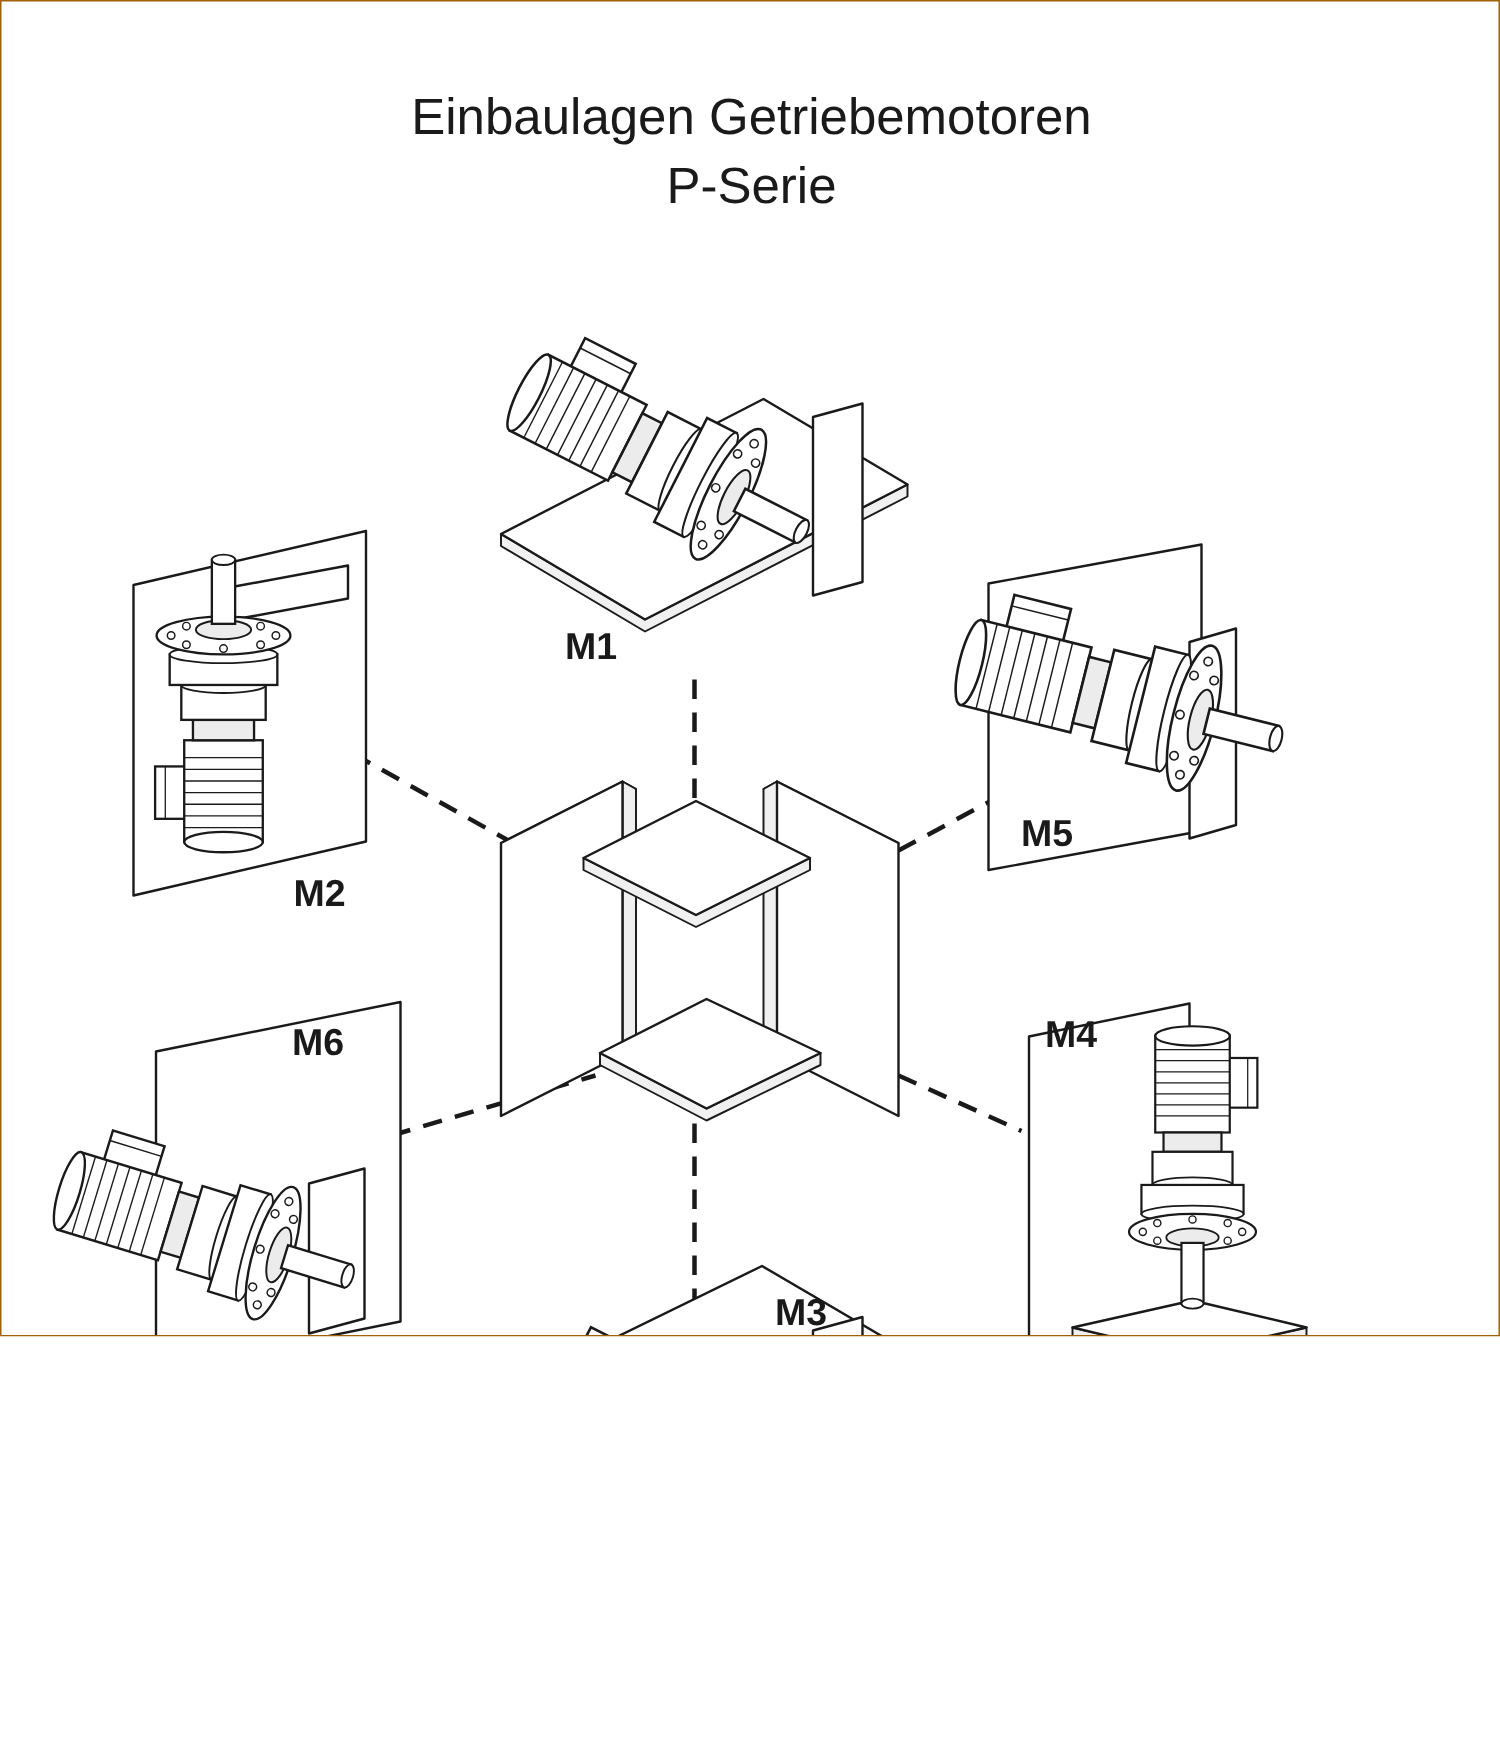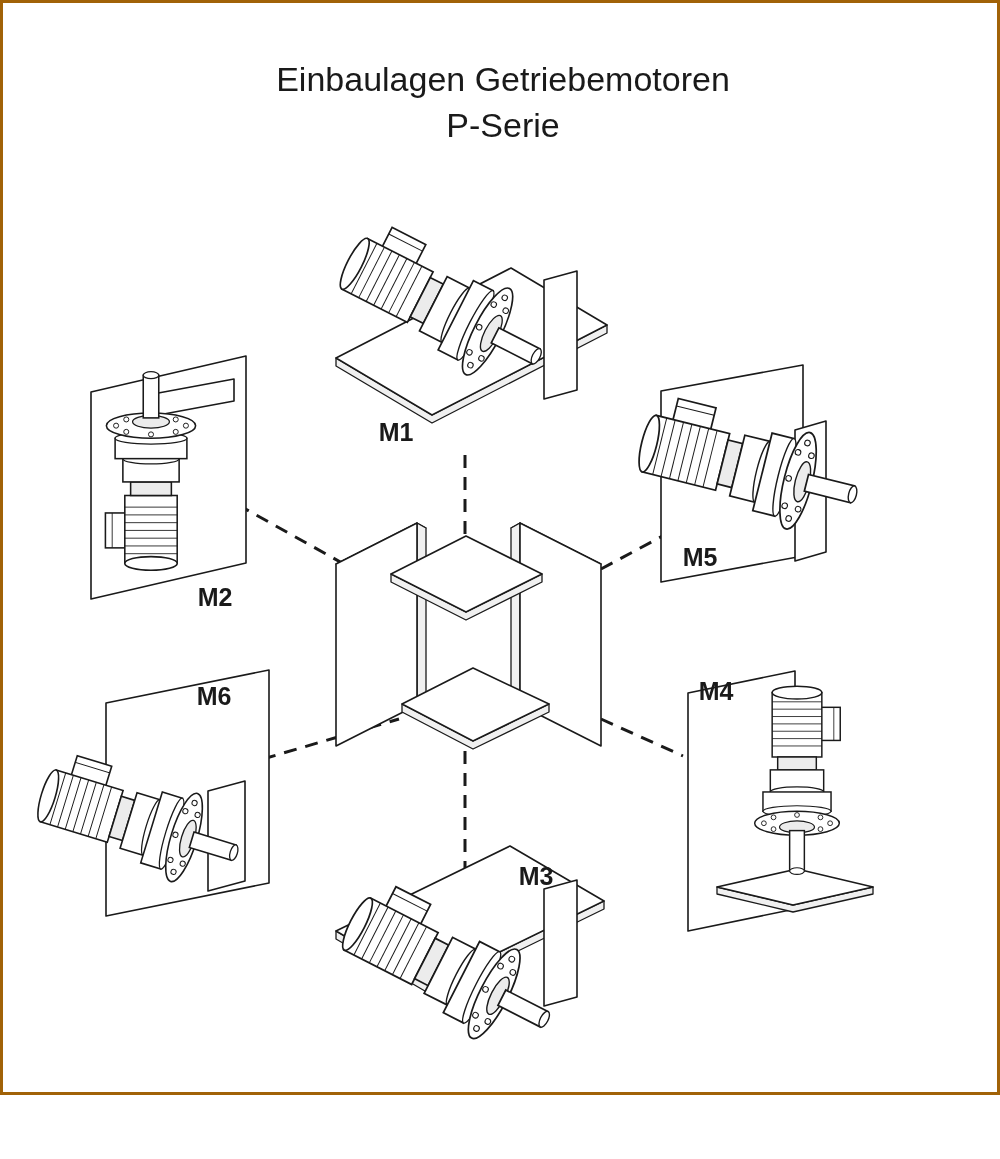--- a/index.html
+++ b/index.html
@@ -1,21 +1,21 @@
 <!DOCTYPE html>
 <html><head>
 <meta charset="utf-8">
 <style>
   html, body { margin: 0; padding: 0; background: #ffffff; }
   .page {
     position: relative;
     width: 1000px;
-    height: 1095px;
+    height: 891px;
     background: #ffffff;
-    border: 3px solid #a16207;
+    border: 1px solid #a16207;
     box-sizing: border-box;
     overflow: hidden;
   }
   svg { display: block; font-family: "Liberation Sans", sans-serif; }
   .title-text  { font-size: 34px; fill: #1a1a1a; text-anchor: middle; }
   .pos-label   { font-size: 25px; font-weight: bold; fill: #1a1a1a; text-anchor: middle; }
   .dash-line   { stroke: #1a1a1a; stroke-width: 3; stroke-dasharray: 13 9; fill: none; }
   .plate       { fill: #ffffff; stroke: #1a1a1a; stroke-width: 1.6; stroke-linejoin: round; }
   .plate-edge  { fill: #f0f0f0; stroke: #1a1a1a; stroke-width: 1.3; stroke-linejoin: round; }
 </style>

